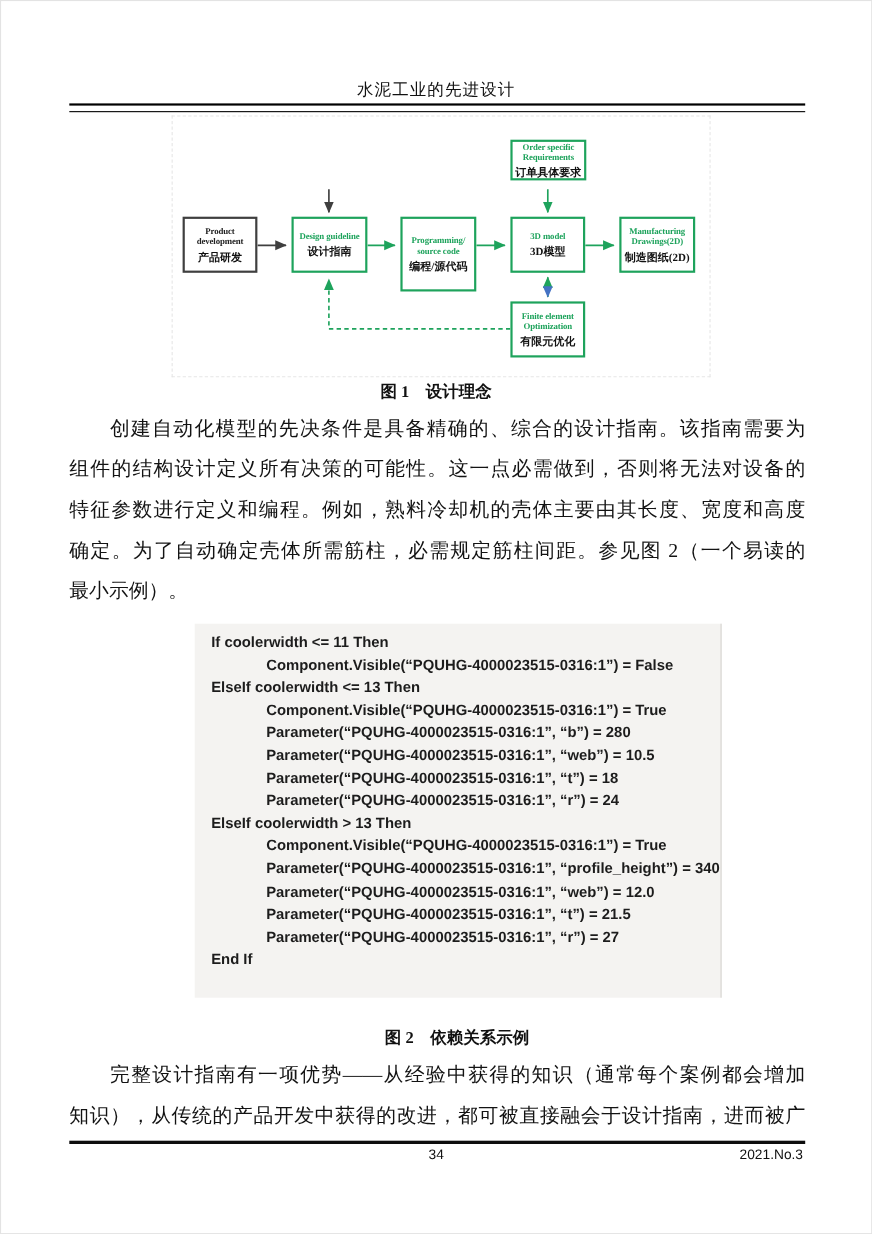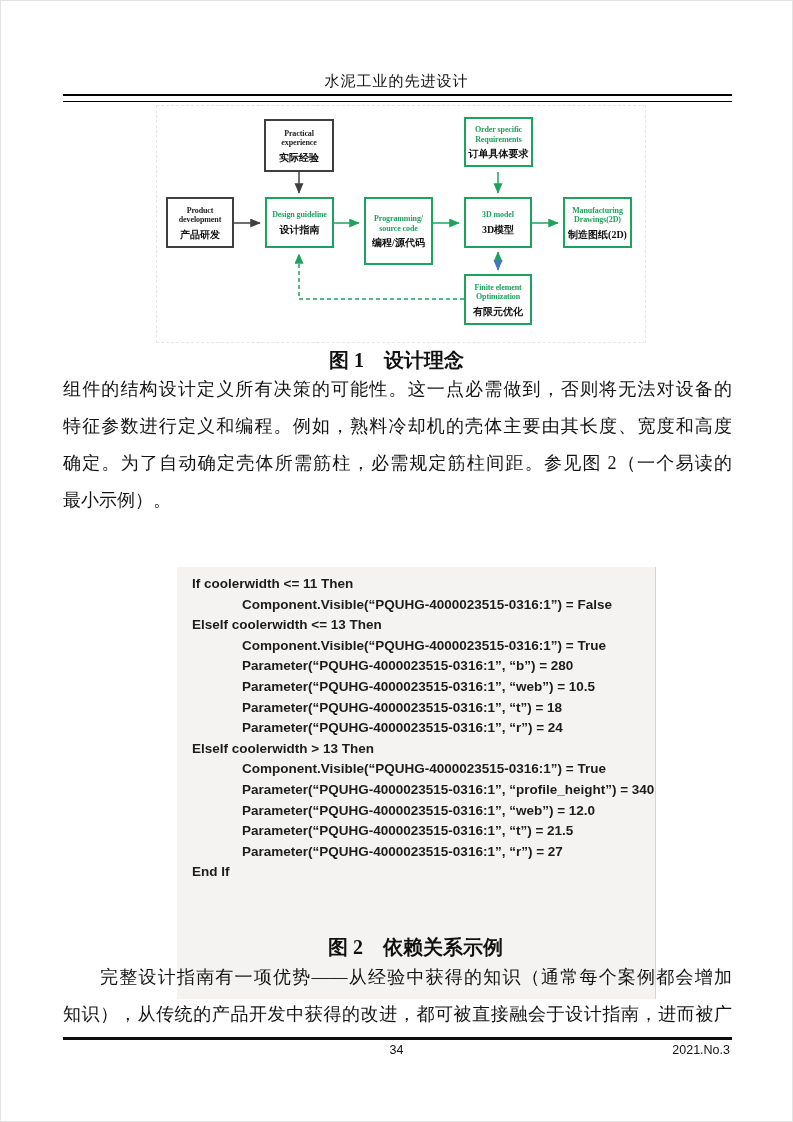--- a/index.html
+++ b/index.html
@@ -21,33 +21,33 @@
     font-family:"Liberation Serif","DejaVu Serif",serif;gap:4px;padding:1px;}
   .node .en{font-weight:bold;font-size:8px;line-height:9.5px;letter-spacing:-0.1px;
     font-family:"Liberation Serif",serif;}
   .node .zh{font-weight:bold;font-size:10px;line-height:11px;color:#111;}
   .node.blackbox{border:2px solid #3f3f3f;}
   .node.blackbox .en{color:#222;}
   .node.greenbox{border:2px solid #1ea35c;}
   .node.greenbox .en{color:#1ea35c;}
   .arrows{position:absolute;left:0;top:0;}
   .fig-caption{position:absolute;left:0;width:100%;text-align:center;
-    font-weight:bold;font-size:20px;color:#111;}
+    font-weight:bold;font-size:15px;color:#111;}
   .cap1{top:346px;}
   .cap2{top:933px;padding-left:19px;}
   
   .para{position:absolute;left:62px;width:669px;}
   .p1{top:370px;}
   .p2{top:958px;}
   .pline{font-size:18px;line-height:37px;height:37px;color:#131313;
     text-align:justify;text-align-last:justify;white-space:nowrap;}
   .pline.first{text-indent:37px;}
   .pline.last{text-align-last:left;white-space:normal;}
   
-  .codeblock{position:absolute;left:176px;top:566px;width:479px;height:432px;
+  .codeblock{position:absolute;left:176px;top:566px;width:479px;height:340px;
     background:#f4f3f1;border-right:1px solid #d6d4d0;box-sizing:border-box;
     padding:7px 6px 0 15px;}
   .codeline{font-family:"Liberation Sans","DejaVu Sans",sans-serif;font-weight:bold;
     font-size:13.5px;line-height:20.6px;color:#1c1c1c;white-space:nowrap;}
   .codeline.ind1{padding-left:50px;}
   
   .ftr-rule{position:absolute;left:62px;width:669px;top:1036px;height:3px;background:#0d0d0d;}
   .ftr-page{position:absolute;left:0;width:100%;top:1042px;text-align:center;
     font-size:12.5px;color:#111;font-family:"Liberation Sans",sans-serif;}
   .ftr-issue{position:absolute;right:62px;top:1042px;font-size:12.5px;color:#111;
@@ -79,25 +79,21 @@
       <line x1="77" y1="117" x2="103" y2="117" stroke="#3f3f3f" stroke-width="1.5" marker-end="url(#mBlack)"></line>
       <line x1="177" y1="117" x2="202" y2="117" stroke="#1ea35c" stroke-width="1.5" marker-end="url(#mGreen)"></line>
       <line x1="276" y1="117" x2="302" y2="117" stroke="#1ea35c" stroke-width="1.5" marker-end="url(#mGreen)"></line>
       <line x1="341" y1="66" x2="341" y2="87" stroke="#1ea35c" stroke-width="1.5" marker-end="url(#mGreen)"></line>
       <line x1="375" y1="117" x2="401" y2="117" stroke="#1ea35c" stroke-width="1.5" marker-end="url(#mGreen)"></line>
       <line x1="341" y1="156" x2="341" y2="146" stroke="#1ea35c" stroke-width="1.5" marker-end="url(#mGreen)"></line>
       <line x1="341" y1="154" x2="341" y2="164" stroke="#1ea35c" stroke-width="1.5" marker-end="url(#mBlue)"></line>
       <path d="M307,193 L142,193 L142,148" fill="none" stroke="#1ea35c" stroke-width="1.5" stroke-dasharray="4 3" marker-end="url(#mGreen)"></path>
     </svg>
 
-    <div class="node blackbox" style="left:107px;top:13px;width:70px;height:53px">
-      <span class="en">Practical experience</span>
-      <span class="zh">实际经验</span>
-    </div>
-    <div class="node greenbox" style="left:307px;top:11px;width:69px;height:50px">
+    <div class="node greenbox" style="left:307px;top:21px;width:69px;height:37px">
       <span class="en">Order specific Requirements</span>
       <span class="zh">订单具体要求</span>
     </div>
     <div class="node blackbox" style="left:9px;top:91px;width:68px;height:51px">
       <span class="en">Product development</span>
       <span class="zh">产品研发</span>
     </div>
     <div class="node greenbox" style="left:108px;top:91px;width:69px;height:51px">
       <span class="en">Design guideline</span>
       <span class="zh">设计指南</span>
@@ -116,20 +112,21 @@
     </div>
     <div class="node greenbox" style="left:307px;top:168px;width:68px;height:51px">
       <span class="en">Finite element Optimization</span>
       <span class="zh">有限元优化</span>
     </div>
   </div>
 
   <div class="fig-caption cap1">图 1　设计理念</div>
 
   <div class="para p1">
+    <div class="pline first">创建自动化模型的先决条件是具备精确的、综合的设计指南。该指南需要为</div>
     <div class="pline">组件的结构设计定义所有决策的可能性。这一点必需做到，否则将无法对设备的</div>
     <div class="pline">特征参数进行定义和编程。例如，熟料冷却机的壳体主要由其长度、宽度和高度</div>
     <div class="pline">确定。为了自动确定壳体所需筋柱，必需规定筋柱间距。参见图 2（一个易读的</div>
     <div class="pline last">最小示例）。</div>
   </div>
 
   <div class="codeblock">
     <div class="codeline ind0">If coolerwidth &lt;= 11 Then</div>
     <div class="codeline ind1">Component.Visible(“PQUHG-4000023515-0316:1”) = False</div>
     <div class="codeline ind0">ElseIf coolerwidth &lt;= 13 Then</div>

